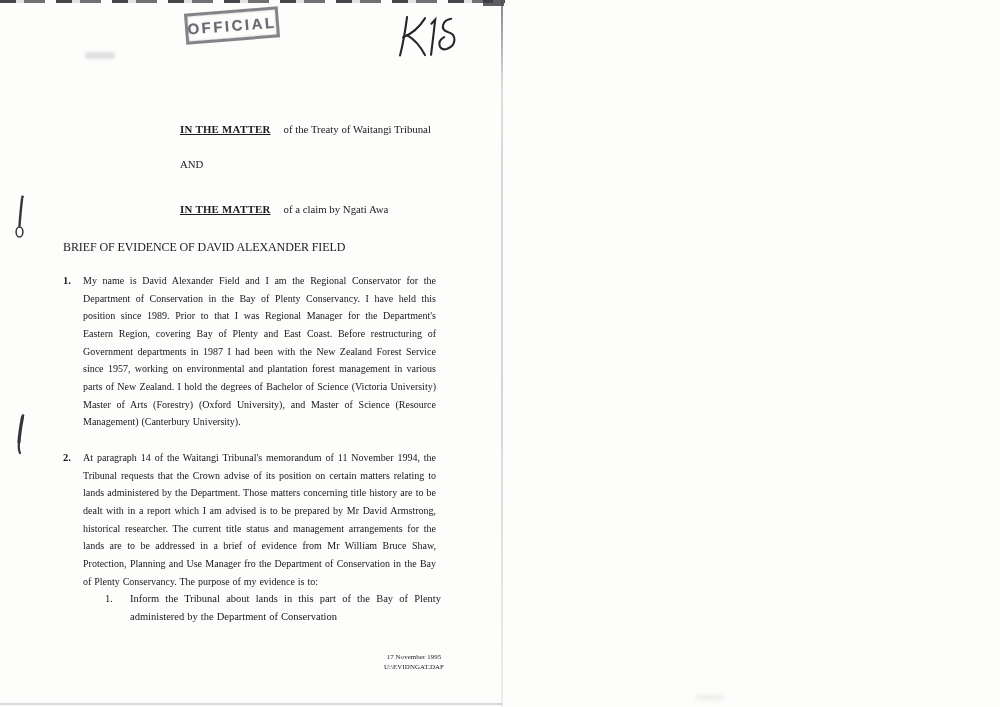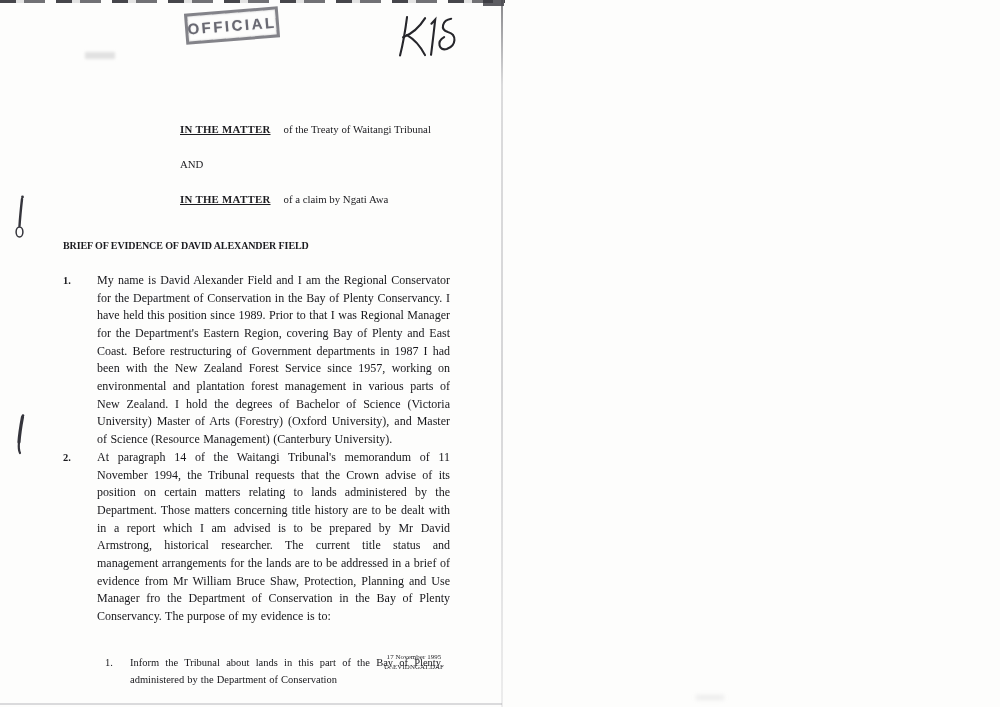--- a/index.html
+++ b/index.html
@@ -69,50 +69,50 @@
   .court-title {
     position:absolute; left:303px; top:68px;
     font-weight:bold; font-size:11.3px; line-height:18px;
     letter-spacing:.2px;
   }
 
   .matter { position:absolute; font-size:10.8px; white-space:nowrap; }
   .matter-label { font-weight:bold; text-decoration:underline; margin-right:13px; letter-spacing:.3px; }
   .matter-1 { left:180px; top:123px;font-family:Liberation Serif, serif; }
   .conjunction { position:absolute; left:180px; top:158px; font-weight:normal; font-size:10.8px; }
-  .matter-2 { left:180px; top:193px; }
+  .matter-2 { left:180px; top:203px; }
 
   .doc-title {
     position:absolute; left:63px; top:240px;
-    font-weight:bold; font-size:10px; letter-spacing:-0.1px;
+    font-weight:normal; font-size:12px; letter-spacing:-0.1px;
     white-space:nowrap;
   }
 
   
   .para { position:absolute; left:63px; width:378px; }
   .para-1 { top:272px; }
   .para-2 { top:449px; }
   .para-num {
     position:absolute; left:0; top:0;
     font-weight:bold; font-size:10.5px; line-height:17.65px;
   }
   .para-text {
-    margin-left:34px; width:353px;
-    font-size:12px; line-height:17.65px;
+    margin-left:20px; width:353px;
+    font-size:10px; line-height:17.65px;
     text-align:justify; word-spacing:.4px;
     color:#17171b;
   }
   .subitem { position:relative; margin-left:42px; width:336px; padding-left:25px; }
   .sub-num {
     position:absolute; left:0; top:0;
     font-size:10.5px; line-height:17.65px;
   }
   .sub-text {
     font-size:10.5px; line-height:17.65px;
-    text-align:justify; word-spacing:.4px; color:#17171b;margin-top:28px;
+    text-align:justify; word-spacing:.4px; color:#17171b;
   }
 
   
   .doc-footer {
     position:absolute; left:356px; top:652px; width:116px;
     text-align:center; font-size:6.9px; line-height:10px;
     color:#222226; letter-spacing:.1px;
   }
 </style>
 </head>

